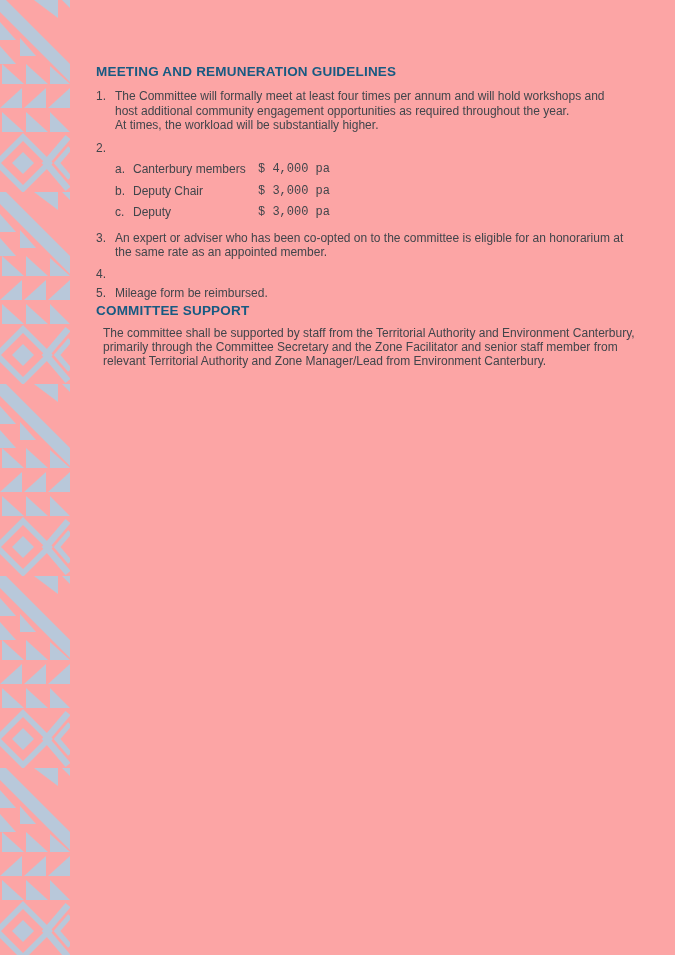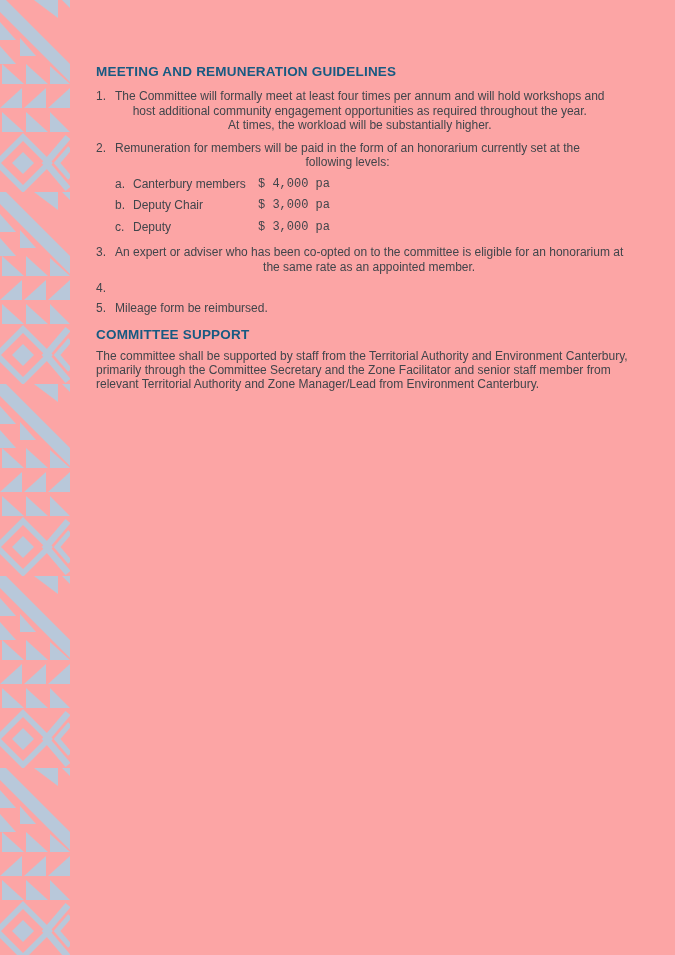--- a/index.html
+++ b/index.html
@@ -34,37 +34,36 @@
   }
   .sec-heading {
     margin: 0 0 9px 0;
     font-size: 13.5px;
     font-weight: bold;
     letter-spacing: 0.2px;
     line-height: 16px;
     color: #175a82;
   }
   .sec-heading.second {
-    margin: 12px 0 6px 0;
+    margin: 2px 0 6px 0;
   }
   .num-list {
     margin: 0;
     padding: 0;
   }
   .num-item {
     display: flex;
     margin: 0 0 8px 0;
   }
   .num-item .num {
     flex: none;
     width: 19px;
   }
   .num-item .txt {
     white-space: pre-line;
-    text-align: center;
   }
   .num-item.tight { margin-bottom: 7px; }
   .num-item.tighter { margin-bottom: 5px; }
   .num-item.last { margin-bottom: 0; }
   .sub-list {
     margin: 0 0 11px 19px;
     padding: 0;
   }
   .sub-row {
     display: flex;
@@ -76,21 +75,21 @@
   }
   .sub-row .label {
     flex: none;
     width: 125px;
   }
   .sub-row .amount {
     flex: none;
     font-family: Liberation Mono, monospace;
   }
   .para {
-    margin: 0;
+    margin: 7px;
     white-space: pre-line;
     line-height: 14px;
   }
 </style>
 </head>
 <body>
 
 <div class="page">
 
   <div class="pattern-strip">
@@ -143,22 +142,20 @@
 
       <div class="num-item">
         <span class="num">1.</span>
         <span class="txt">The Committee will formally meet at least four times per annum and will hold workshops and
 host additional community engagement opportunities as required throughout the year.
 At times, the workload will be substantially higher.</span>
       </div>
 
       <div class="num-item tight">
         <span class="num">2.</span>
-        <span class="txt">Remuneration for members will be paid in the form of an honorarium currently set at the
-following levels:</span>
       </div>
 
       <div class="sub-list">
         <div class="sub-row">
           <span class="letter">a.</span>
           <span class="label">Canterbury members</span>
           <span class="amount">$ 4,000 pa</span>
         </div>
         <div class="sub-row">
           <span class="letter">b.</span>

